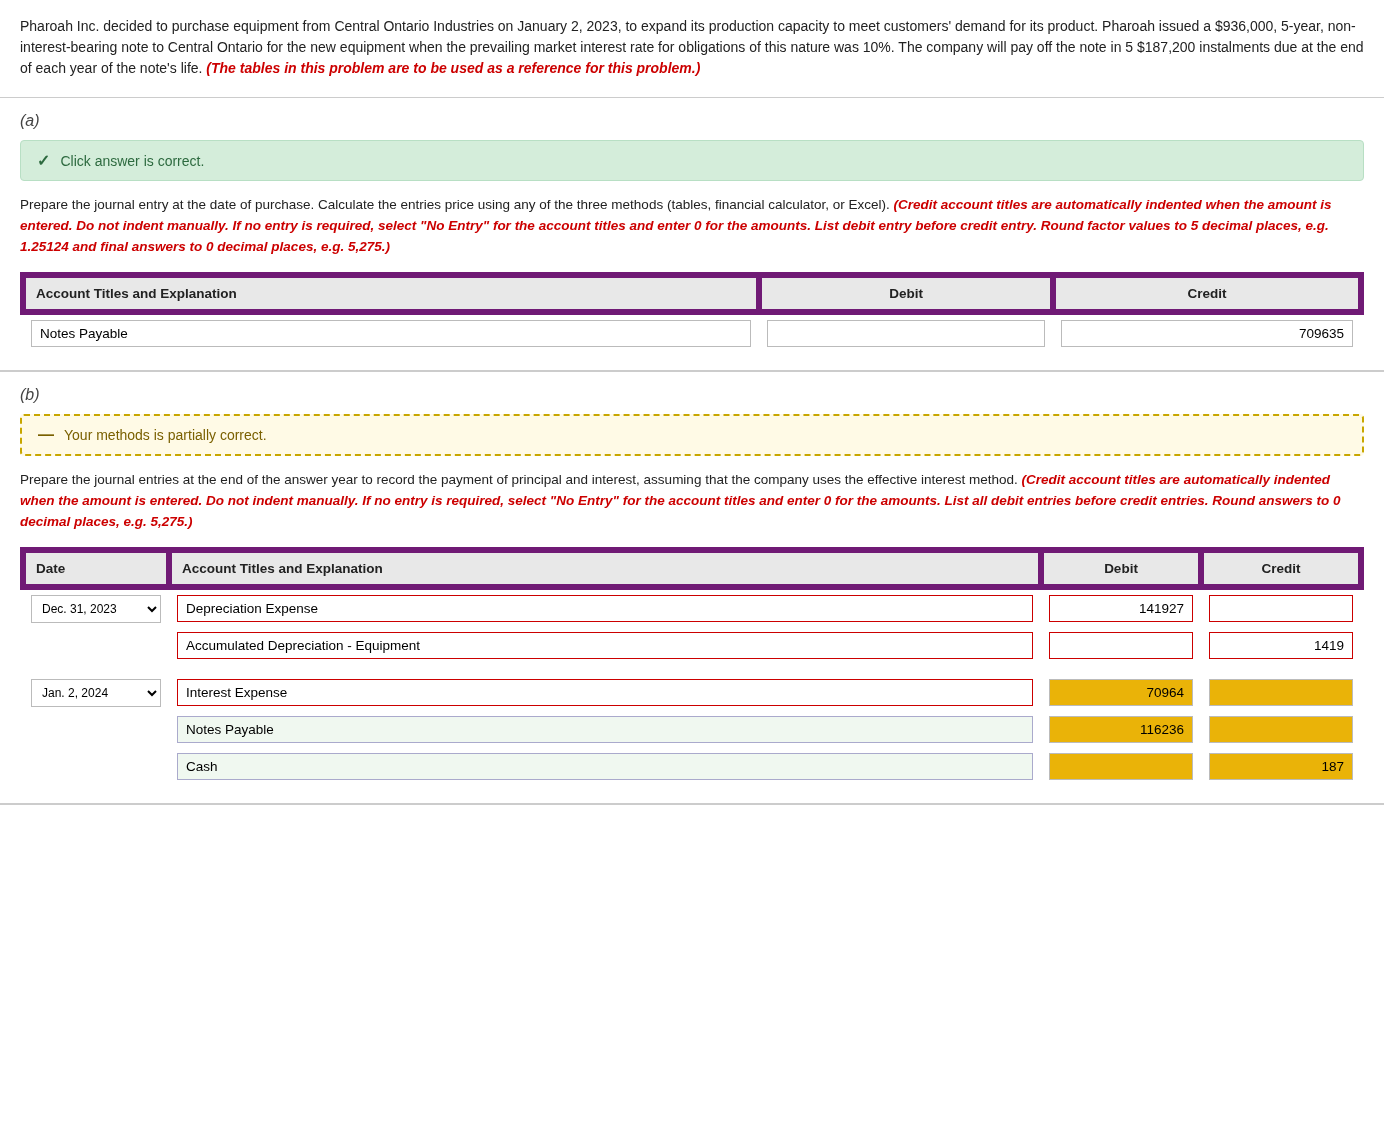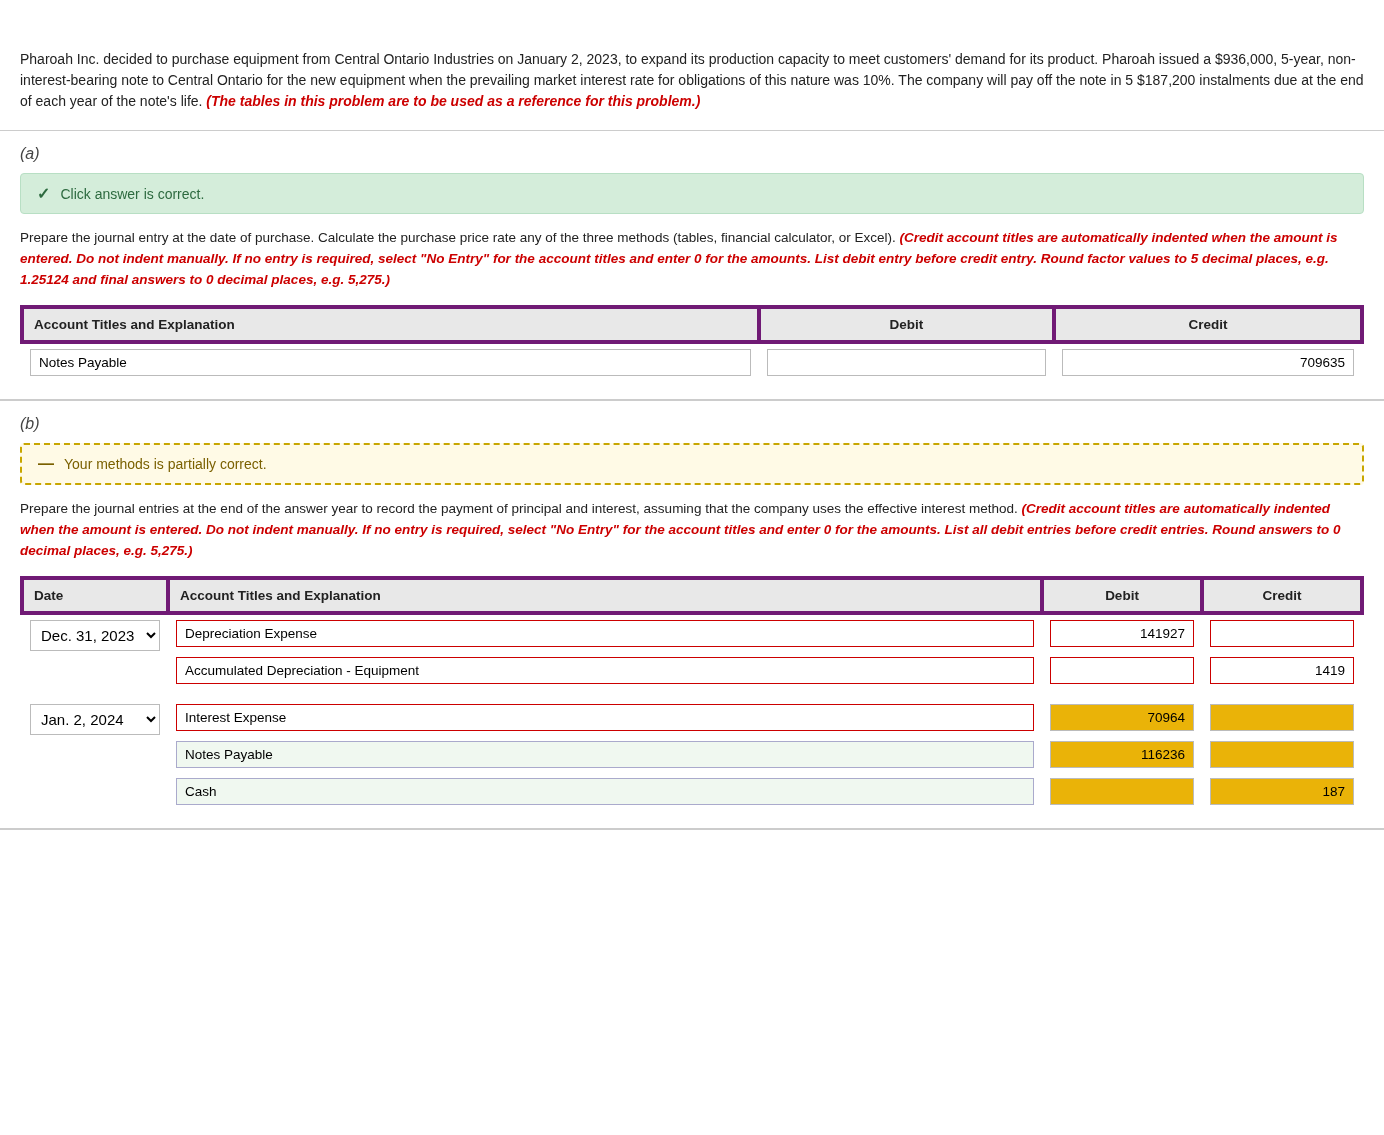--- a/index.html
+++ b/index.html
@@ -8,21 +8,21 @@
       font-size: 14px;
       background: #fff;
       color: #222;
     }
 
     .problem-text {
       padding: 16px 20px 12px 20px;
       border-bottom: 1px solid #ccc;
       line-height: 1.5;
     }
-    .problem-text p { margin-bottom: 6px; margin-top: 33px; }
+    .problem-text p { margin-bottom: 6px; }
     .italic-red { color: #c00; font-style: italic; font-weight: bold; }
     .link-blue { color: #1a6db5; text-decoration: none; font-size: 13px; }
 
     .section {
       padding: 14px 20px;
       border-bottom: 2px solid #ccc;
     }
     .section-label {
       font-size: 16px;
       font-style: italic;
@@ -68,21 +68,21 @@
       margin-bottom: 4px;
     }
     .journal-table thead tr {
       background: #e8e8e8;
     }
     .journal-table thead th {
       padding: 8px 10px;
       text-align: left;
       font-weight: bold;
       font-size: 13.5px;
-      border: 4px solid #701a75;
+      border: 6px solid #701a75;
       margin-left: 20px;
     }
     .journal-table thead th.center { text-align: center; }
 
     .journal-table tbody td {
       padding: 5px 8px;
       border: none;
     }
 
     
@@ -130,21 +130,21 @@
     
     .tbl-b thead th:nth-child(1) { width: 130px; }
     .tbl-b thead th:nth-child(2) { width: auto; }
     .tbl-b thead th:nth-child(3) { width: 160px; text-align: center; }
     .tbl-b thead th:nth-child(4) { width: 160px; text-align: center; }
 
     .date-select {
       padding: 5px 6px;
       border: 1px solid #bbb;
       background: #fff;
-      font-size: 15px;
+      font-size: 12px;
       width: 130px;
     }
 
     .td-date { vertical-align: top; padding-top: 8px; }
     .td-account { padding: 4px 8px; }
     .td-num { padding: 4px 8px; }
 
     .overflow-hidden {
       overflow: hidden;
       white-space: nowrap;
@@ -162,21 +162,21 @@
 
 <div class="section">
   <div class="section-label">(a)</div>
 
   <div class="answer-banner banner-correct">
     <span class="banner-icon">✓</span>
     <span>Click answer is correct.</span>
   </div>
 
   <div class="instructions">
-    <span>Prepare the journal entry at the date of purchase. Calculate the purchase price rate any of the three methods (tables, financial calculator, or Excel).</span>
+    <span>Prepare the journal entry at the date of purchase. Calculate the entries price using any of the three methods (tables, financial calculator, or Excel).</span>
     <span class="italic-red">(Credit account titles are automatically indented when the amount is entered. Do not indent manually. If no entry is required, select "No Entry" for the account titles and enter 0 for the amounts. List debit entry before credit entry. Round factor values to 5 decimal places, e.g. 1.25124 and final answers to 0 decimal places, e.g. 5,275.)</span>
   </div>
 
   <table class="journal-table tbl-a">
     <thead>
       <tr>
         <th>Account Titles and Explanation</th>
         <th class="center">Debit</th>
         <th class="center">Credit</th>
       </tr>

